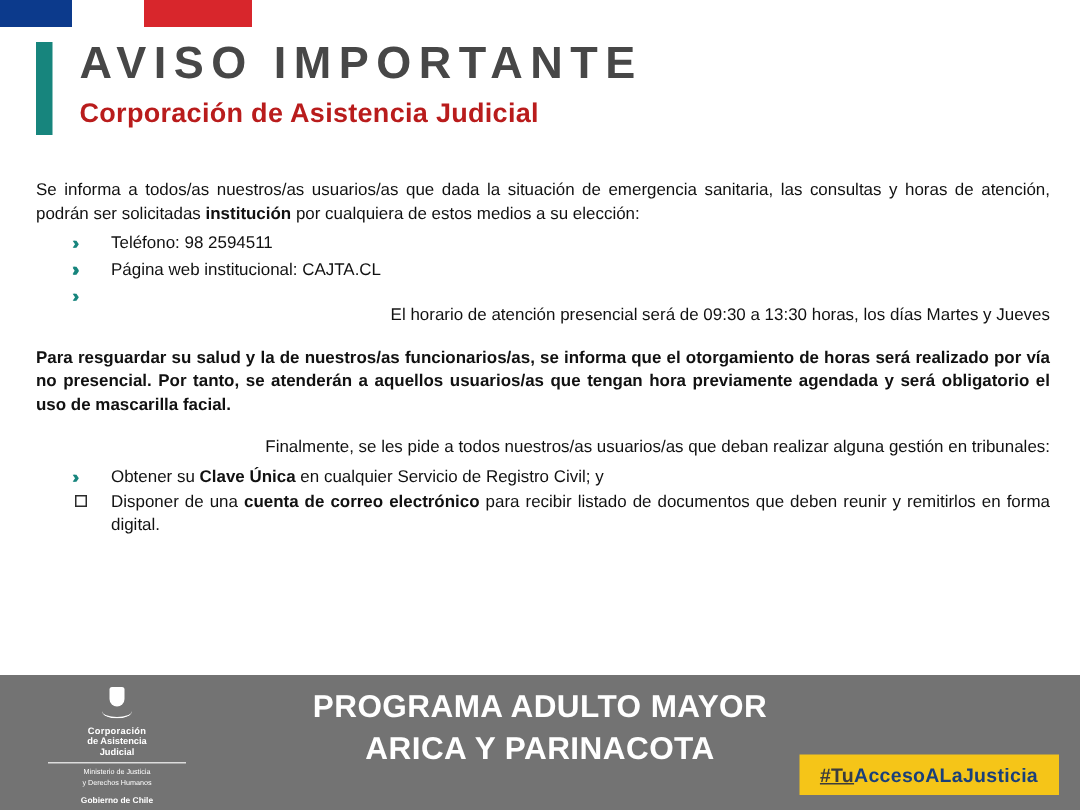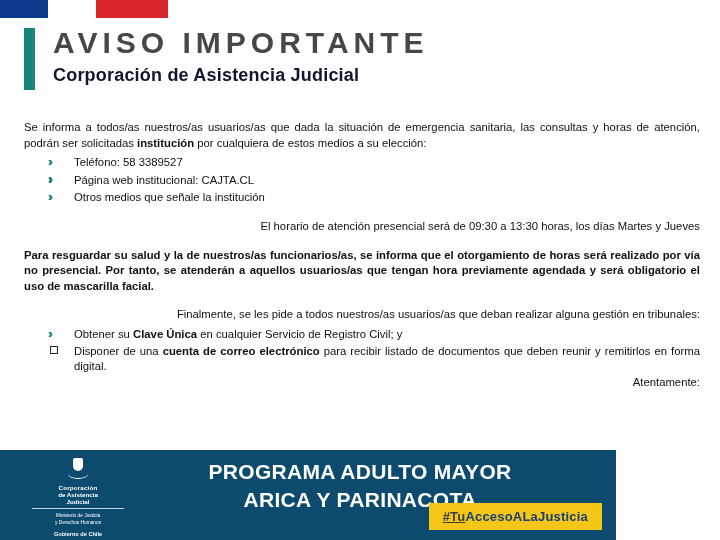--- a/index.html
+++ b/index.html
@@ -47,21 +47,21 @@
   .aviso-title {
     font-size: 30px;
     font-weight: bold;
     letter-spacing: 5px;
     color: #474747;
     line-height: 1.1;
   }
   .aviso-sub {
     font-size: 18px;
     font-weight: bold;
-    color: #0f172a;
+    color: #b91c1c;
     margin-top: 6px;
     letter-spacing: 0.2px;
   }
 
   
   .content {
     position: absolute;
     top: 120px;
     left: 24px;
     width: 676px;
@@ -119,23 +119,23 @@
     width: 8px;
     height: 8px;
     border: 1.4px solid #2b2b2b;
   }
 
   
   .footer {
     position: absolute;
     left: 0;
     bottom: 0;
-    width: 616px;
+    width: 720px;
     height: 90px;
-    background: #0c4a6e;
+    background: #737373;
   }
   .footer-logo {
     position: absolute;
     left: 22px;
     top: 8px;
     width: 112px;
     height: 74px;
     color: #ffffff;
     text-align: center;
     font-size: 5.4px;
@@ -218,32 +218,31 @@
   </div>
 </div>
 
 <div class="content">
 
   <div class="para"><span>Se informa a todos/as nuestros/as usuarios/as que dada la situación de emergencia sanitaria, las consultas y horas de atención, podrán ser solicitadas </span><b>institución</b><span> por cualquiera de estos medios a su elección:</span></div>
 
   <ul class="bullets tight">
     <li>
       <span class="chev">››</span>
-      <span class="txt">Teléfono: 58 3389527</span>
+      <span class="txt">Teléfono: 98 2594511</span>
     </li>
     <li>
       <span class="chev">››</span>
     </li>
     <li>
       <span class="chev">››</span>
       <span class="txt">Página web institucional: CAJTA.CL</span>
     </li>
     <li>
       <span class="chev">››</span>
-      <span class="txt">Otros medios que señale la institución</span>
     </li>
   </ul>
 
   <div class="spacer-md"></div>
 
   <div class="para plain">El horario de atención presencial será de 09:30 a 13:30 horas, los días Martes y Jueves</div>
 
   <div class="spacer-md"></div>
 
   <div class="para"><b>Para resguardar su salud y la de nuestros/as funcionarios/as, se informa que el otorgamiento de horas será realizado por vía no presencial. Por tanto, se atenderán a aquellos usuarios/as que tengan hora previamente agendada y será obligatorio el uso de mascarilla facial.</b></div>
@@ -257,21 +256,20 @@
       <span class="chev">››</span>
       <span class="txt"><span>Obtener su </span><b>Clave Única</b><span> en cualquier Servicio de Registro Civil; y</span></span>
     </li>
   </ul>
 
   <div class="sq-item">
     <span class="sq"></span>
     <span>Disponer de una </span><b>cuenta de correo electrónico</b><span> para recibir listado de documentos que deben reunir y remitirlos en forma digital.</span>
   </div>
 
-  <div class="para plain">Atentamente:</div>
 </div>
 
 <div class="footer">
 
   <div class="footer-logo">
     <div class="crest"></div>
     <div class="logo-l1">Corporación</div>
     <div class="logo-l2">de Asistencia</div>
     <div class="logo-l3">Judicial</div>
     <div class="logo-rule"></div>

